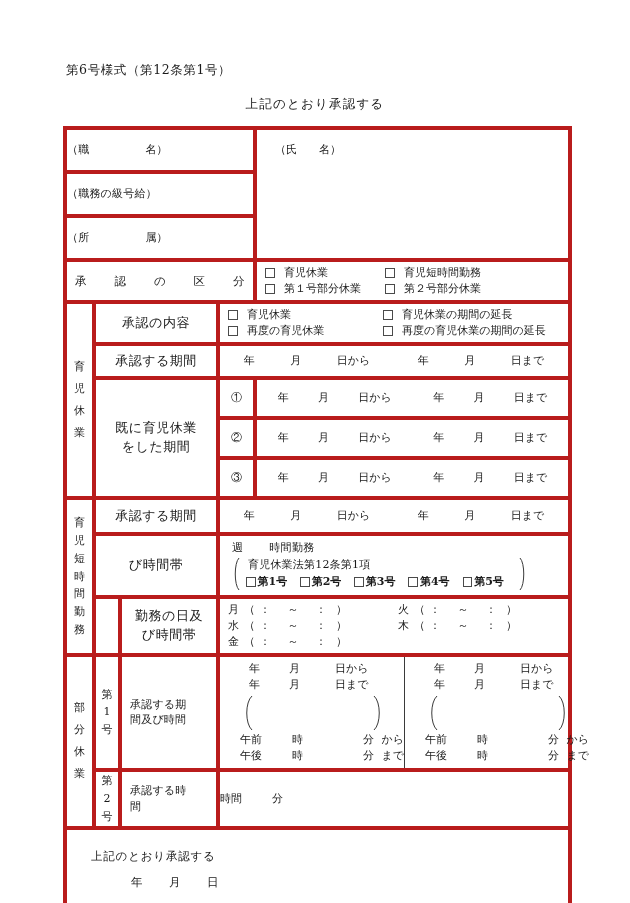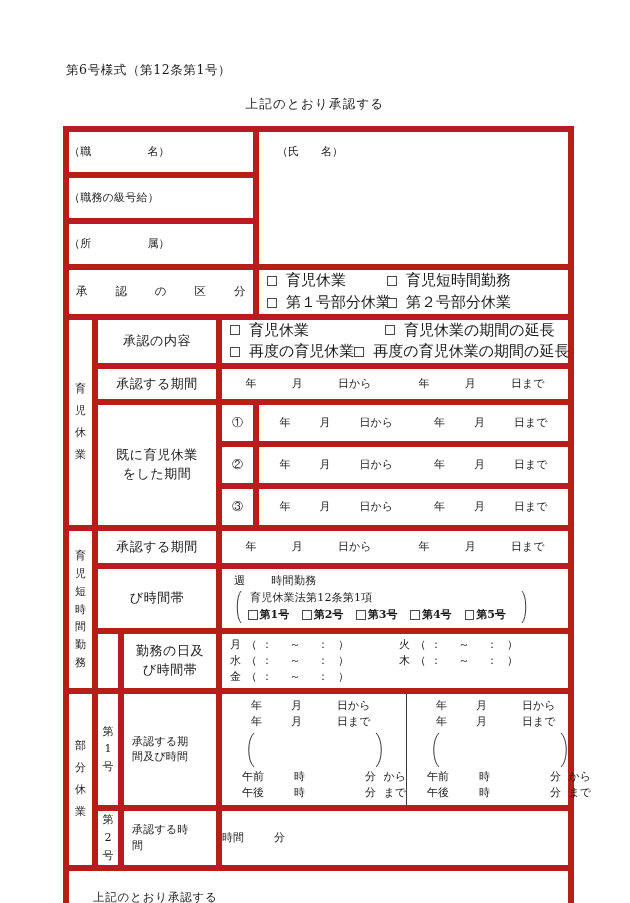--- a/index.html
+++ b/index.html
@@ -45,21 +45,21 @@
   .tbl {
     position: absolute;
     left: 63px;
     top: 126px;
     width: 505px;
     border-collapse: collapse;
     table-layout: fixed;
     font-size: 11px;
   }
   .tbl td {
-    border: 6px solid #b91c1c;
+    border: 4px solid #b91c1c;
     padding: 0;
     vertical-align: middle;
     line-height: 1.45;
   }
   .pad {
     padding: 3px 6px;
   }
   .ctr { text-align: center; }
   .lbl-ctr {
     text-align: center;
@@ -101,21 +101,21 @@
 
   
   .cbrow {
     display: flex;
     padding-left: 8px;
   }
   .cbcell {
     display: flex;
     align-items: center;
     white-space: nowrap;
-    font-size: 15px;
+    font-size: 11px;
   }
   .cb {
     display: inline-block;
     width: 8px;
     height: 8px;
     border: 1px solid #4a4a4a;
     margin-right: 9px;
     flex: none;
     background: #fff;
   }

